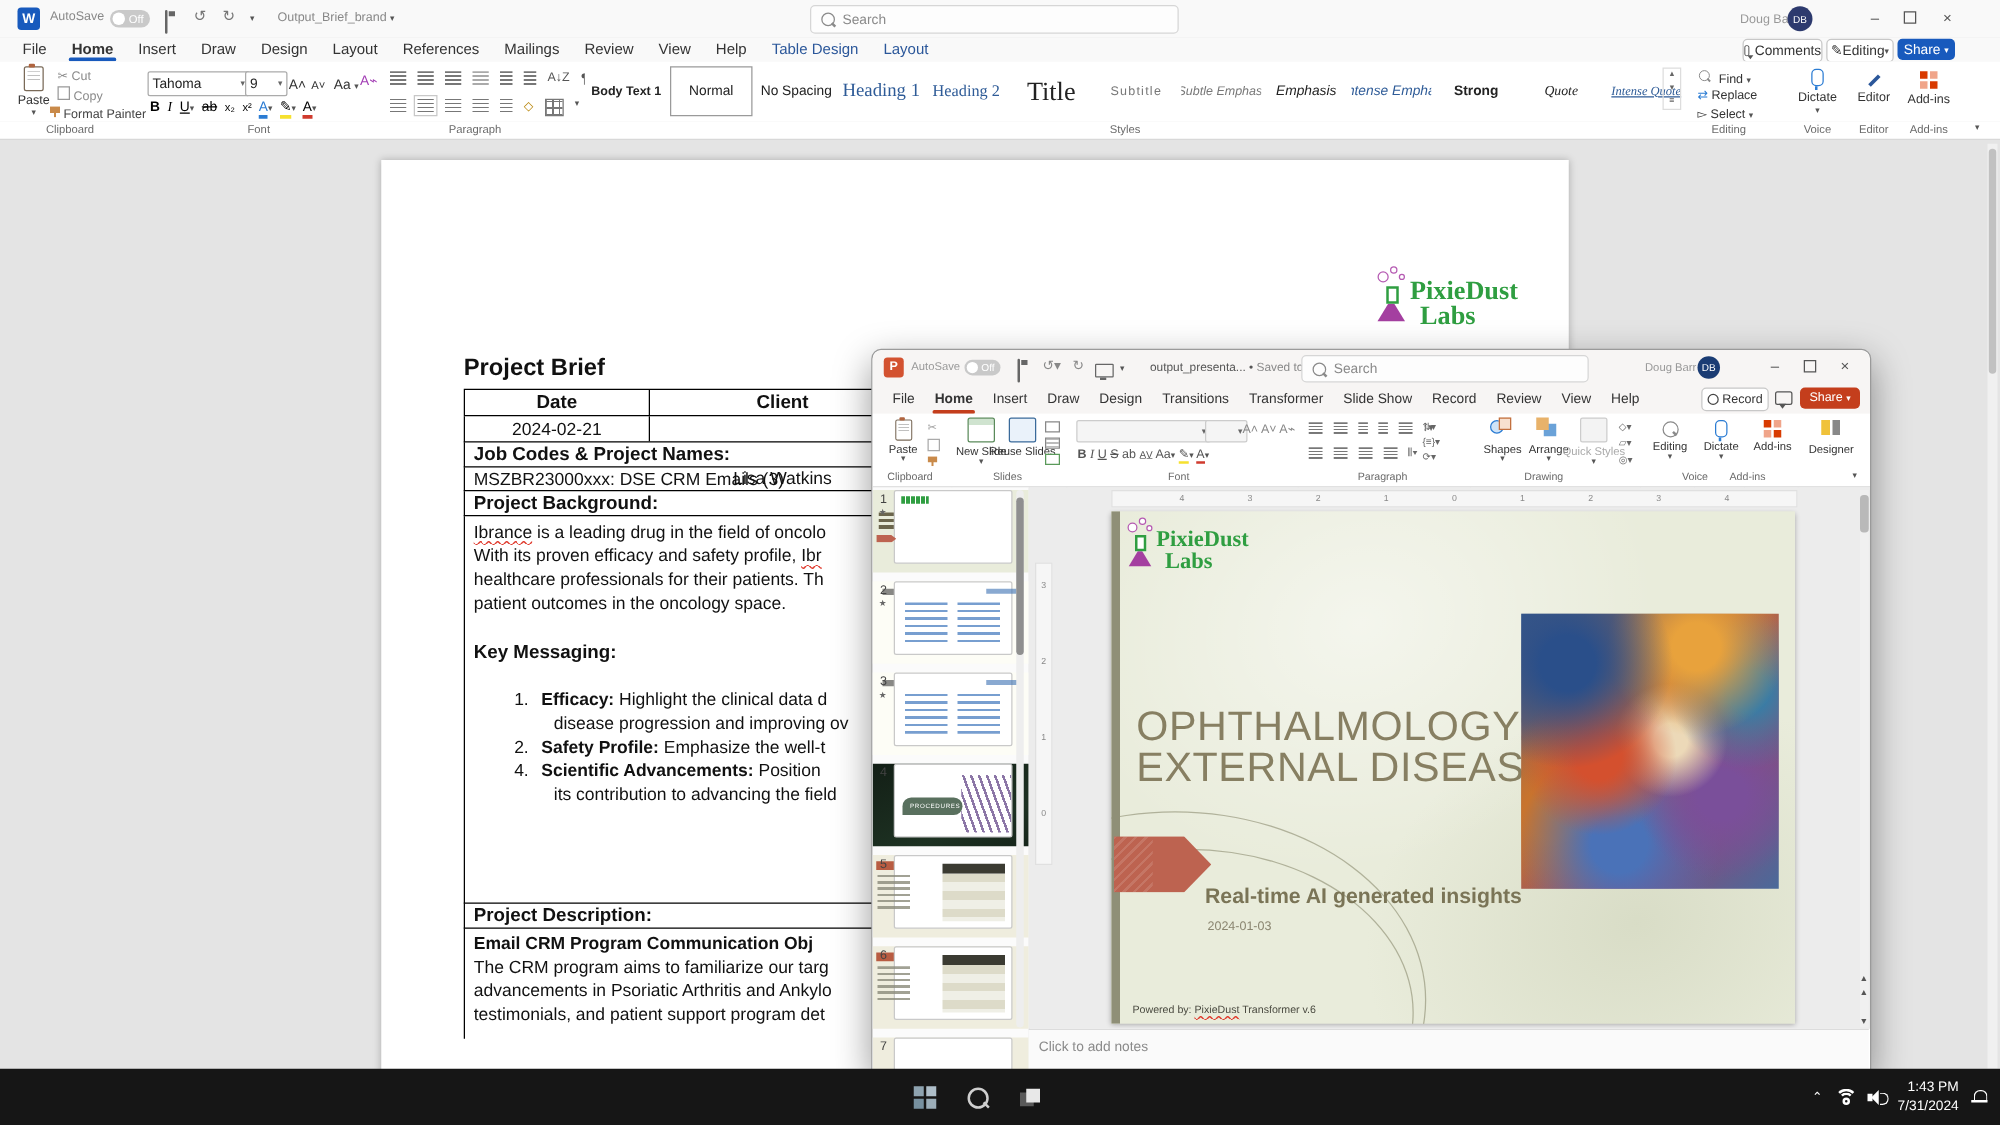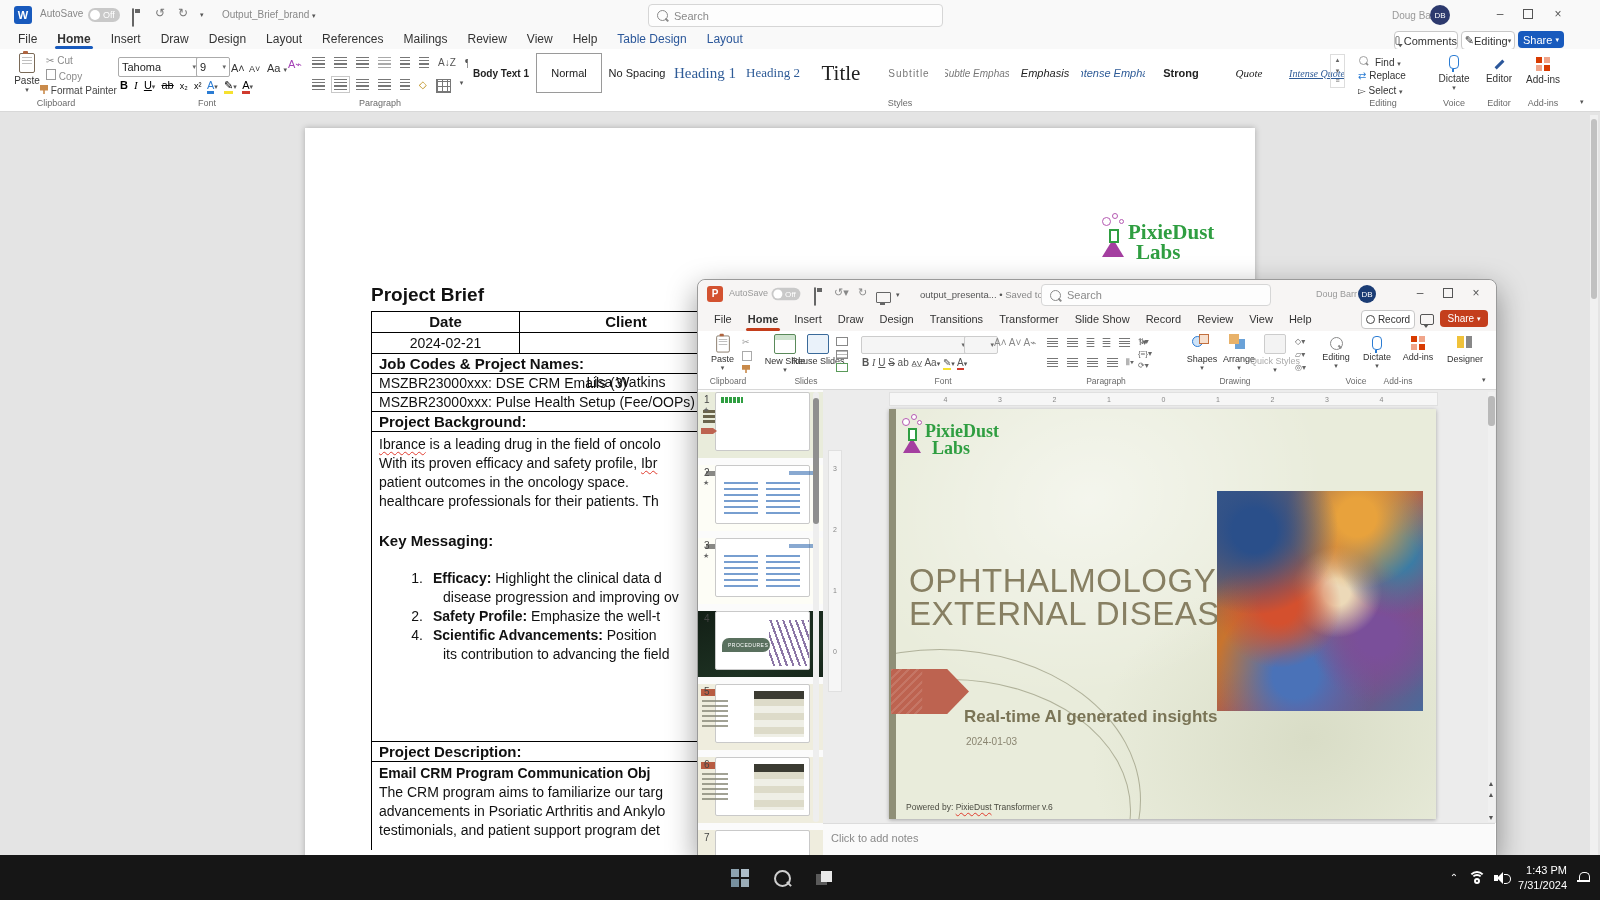--- a/index.html
+++ b/index.html
@@ -419,30 +419,29 @@
             <div class="doc docb" style="flex:1;text-align:center;line-height:20px;font-size:15px;">Client</div>
           </div>
           <div style="display:flex;border:1.5px solid #000;border-top:none;height:20px;">
             <div class="doc" style="width:147px;text-align:center;line-height:20px;border-right:1.5px solid #000;">2024-02-21</div>
             <div class="doc" style="flex:1;text-align:center;line-height:20px;margin-top:39px;">Lisa Watkins</div>
           </div>
           <div class="doc docb brow" style="height:19px;line-height:19px;padding-left:7px;font-size:15px;">Job Codes &amp; Project Names:</div>
           <div>
 
           <div class="doc brow" style="height:18px;line-height:18px;padding-left:7px;">MSZBR23000xxx: DSE CRM Emails (3)</div>
-              <div class="doc brow" style="height:18px;line-height:18px;padding-left:7px;">MSZBR23000xxx: Pulse Health Setup (Fee/OOPs)</div>
             </div>
           <div class="doc docb brow" style="height:19px;line-height:19px;padding-left:7px;font-size:15px;">Project Background:</div>
           <div class="brow" style="height:306px;padding:3px 0 0 7px;">
             <div>
 
             <div class="doc" style="height:19px;line-height:19px;white-space:nowrap;"><span></span><span class="wavy">Ibrance</span><span> is a leading drug in the field of oncolo</span></div>
                 <div class="doc" style="height:19px;line-height:19px;white-space:nowrap;"><span>With its proven efficacy and safety profile, </span><span class="wavy">Ibr</span><span></span></div>
+                <div class="doc" style="height:19px;line-height:19px;white-space:nowrap;"><span>healthcare professionals for their patients. Th</span><span class="wavy"></span><span></span></div>
                 <div class="doc" style="height:19px;line-height:19px;white-space:nowrap;"><span>patient outcomes in the oncology space.</span><span class="wavy"></span><span></span></div>
-                <div class="doc" style="height:19px;line-height:19px;white-space:nowrap;"><span>healthcare professionals for their patients. Th</span><span class="wavy"></span><span></span></div>
               </div>
             <div class="doc docb" style="margin-top:21px;font-size:15px;">Key Messaging:</div>
             <div style="margin-top:20px;">
 
                 <div>
                   <div class="doc" style="height:19px;line-height:19px;white-space:nowrap;"><span style="display:inline-block;width:44px;text-align:right;padding-right:10px;">1.</span><span class="docb">Efficacy:</span><span> Highlight the clinical data d</span></div>
                   <div class="doc" style="height:19px;line-height:19px;padding-left:64px;white-space:nowrap;">disease progression and improving ov</div>
                 </div>
 
                 <div>

